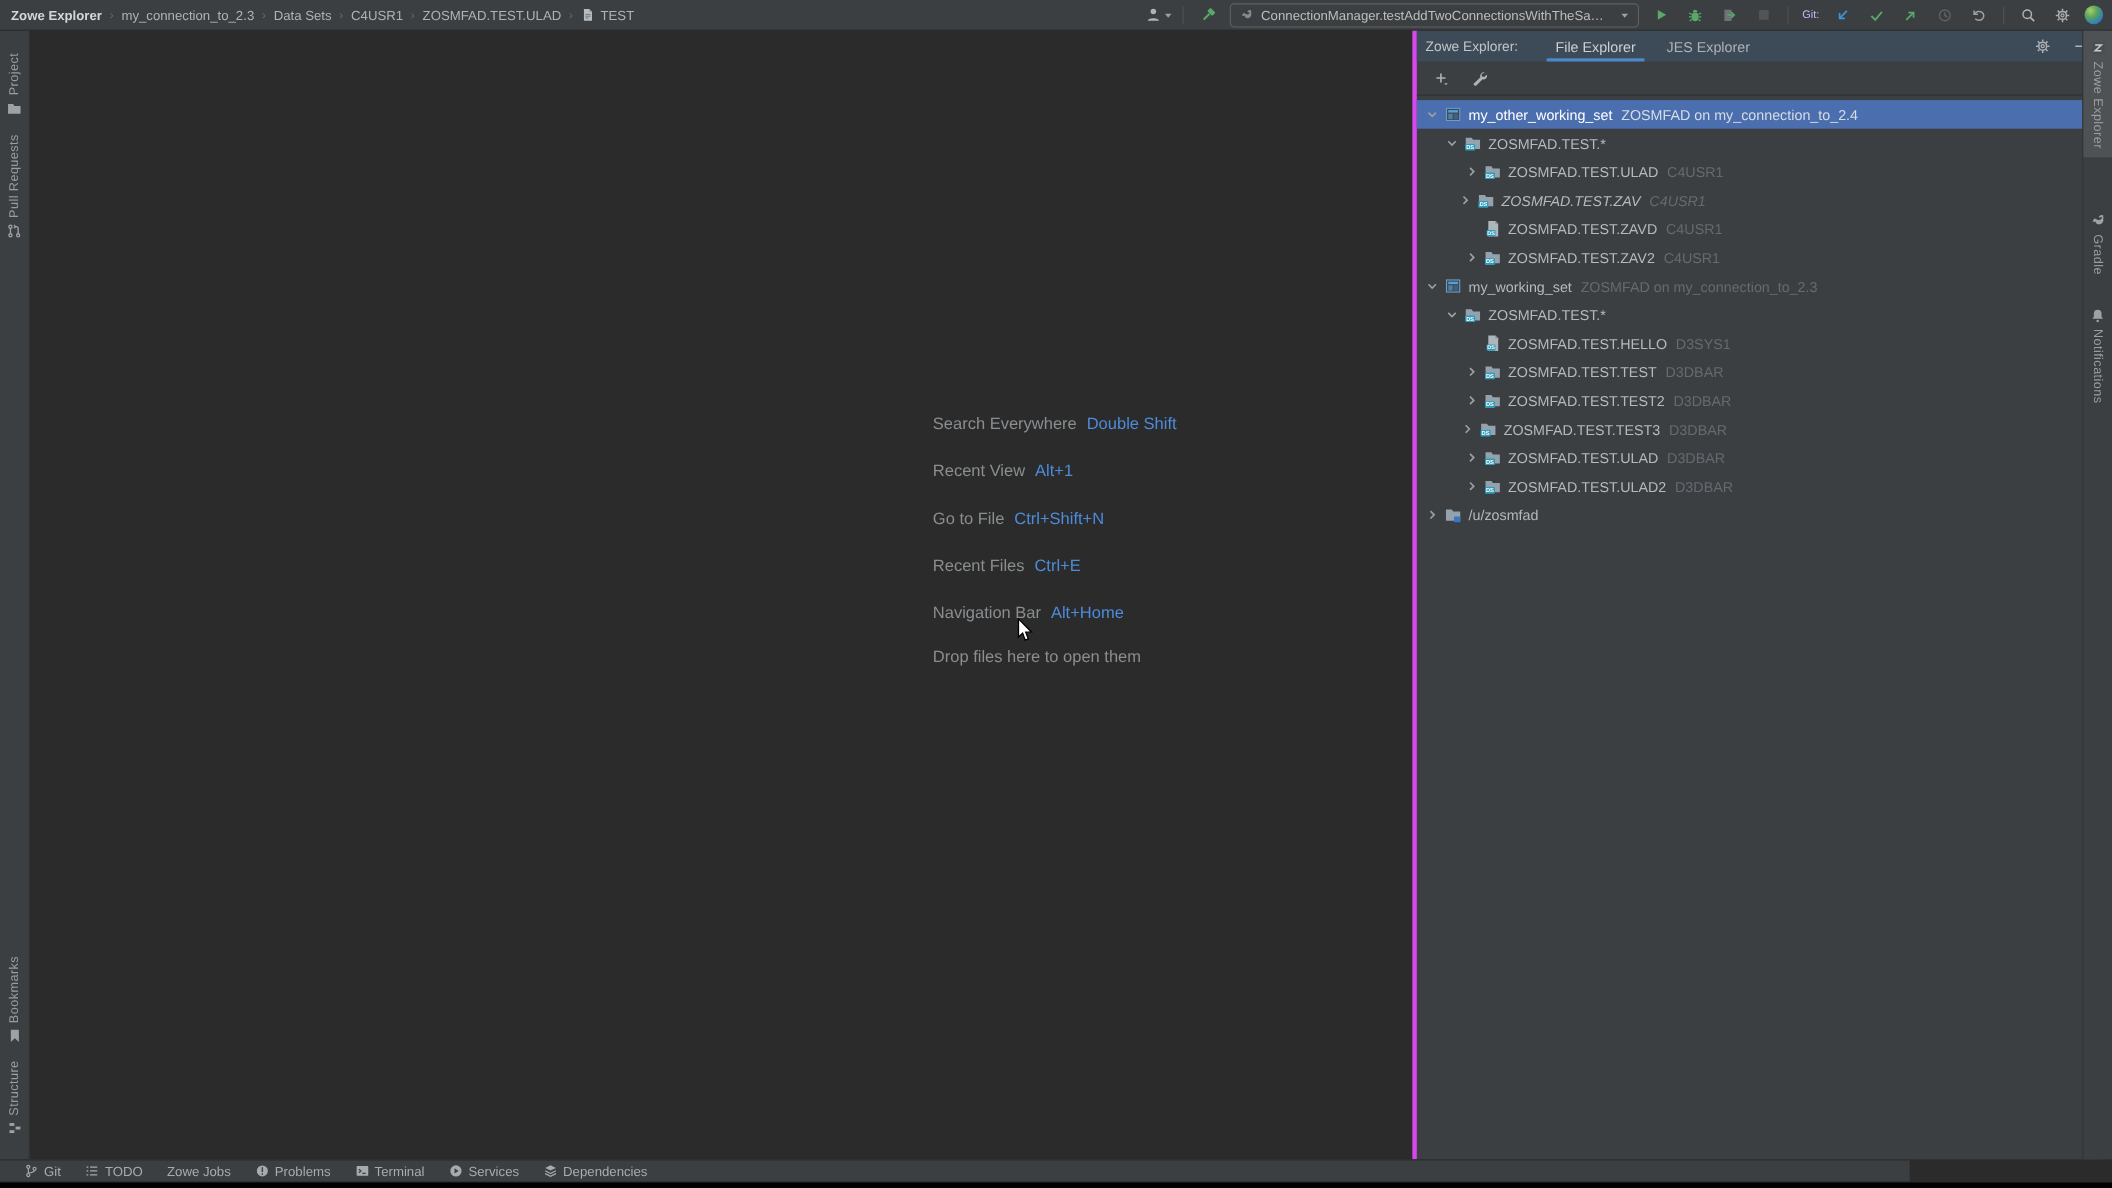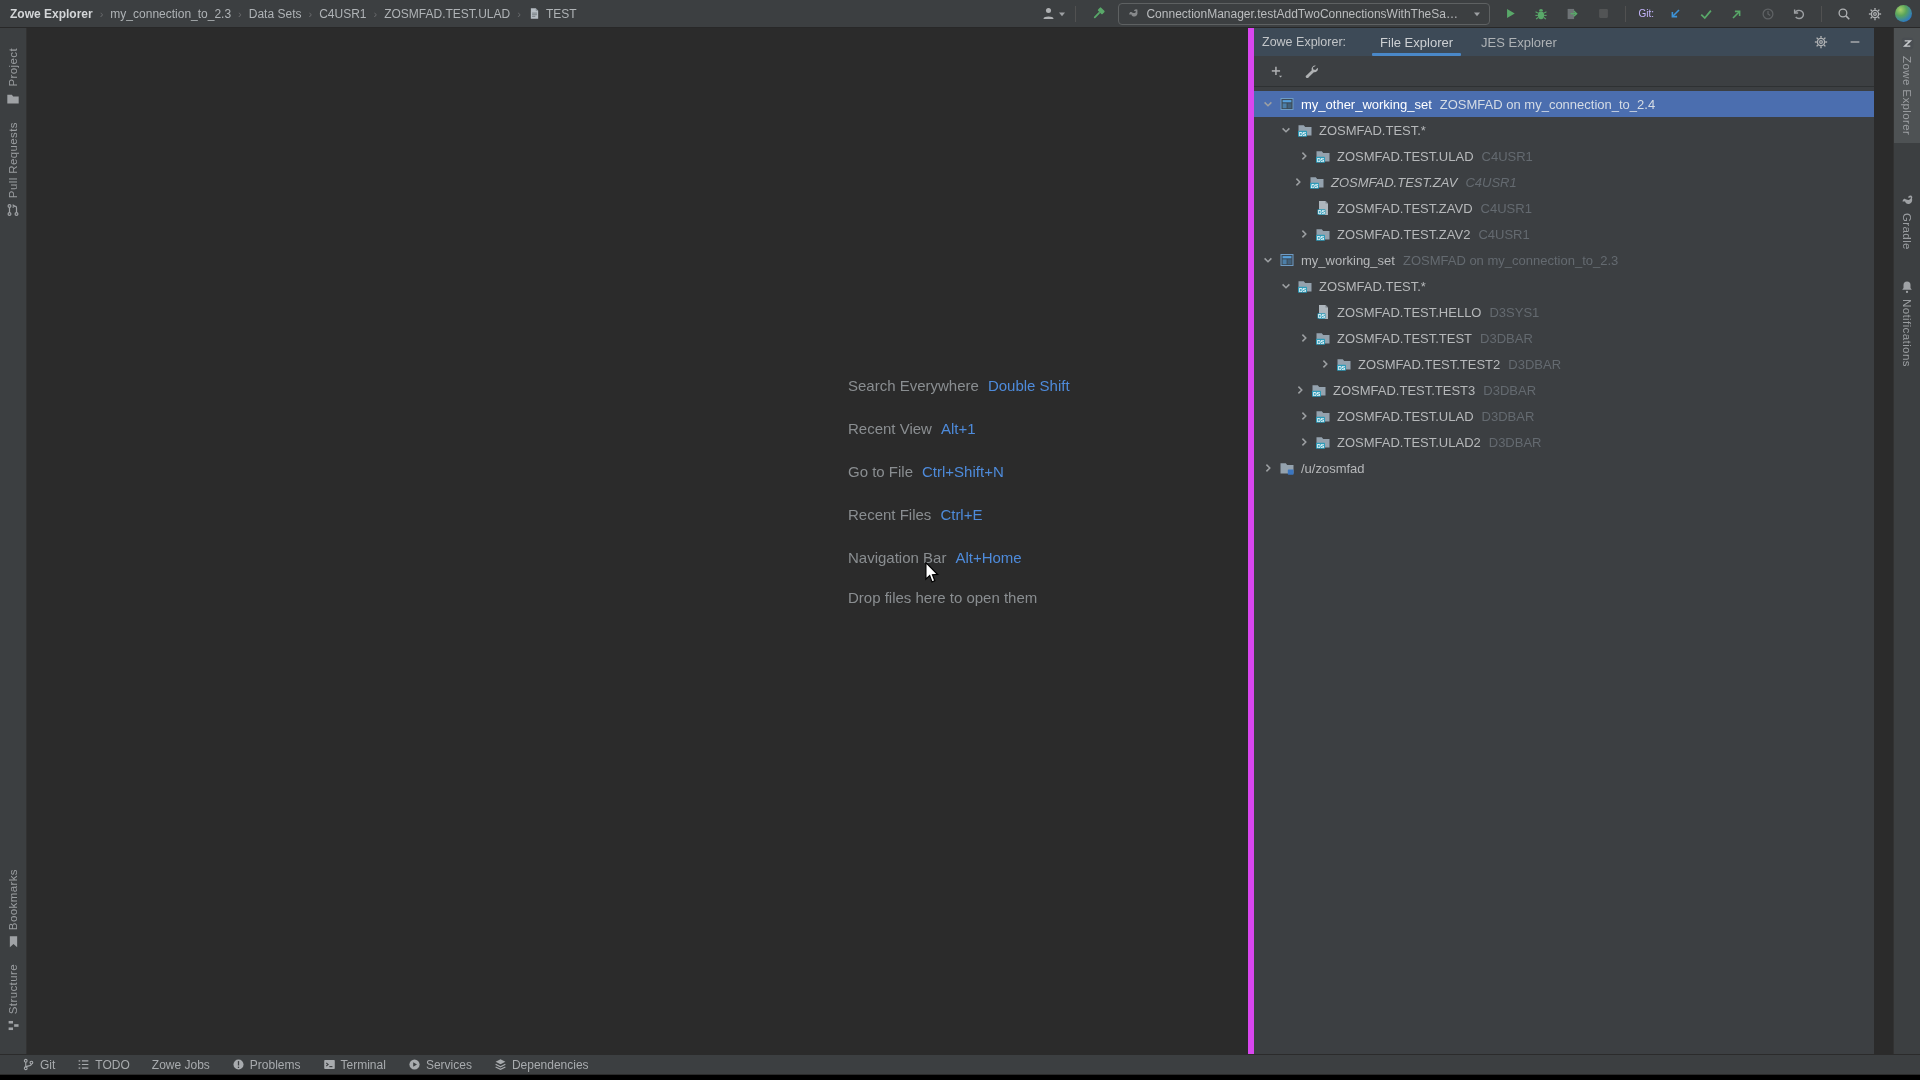--- a/index.html
+++ b/index.html
@@ -44,42 +44,42 @@
   
   .editor { position:absolute; left:28px; top:28px; width:1236px; height:892px; background:#2B2B2B; }
   .shortcuts { position:absolute; left:820px; top:346px; display:flex; flex-direction:column; gap:21px; }
   .shortcut-line { display:flex; align-items:center; gap:9px; height:22px; font-size:15px; }
   .shortcut-line .sc-label { color:#8A8E91; }
   .shortcut-line .sc-keys { color:var(--key-blue,#4E8BDB); }
   .drop-hint { color:#8A8E91; font-size:15px; height:22px; }
   .mouse-cursor { position:absolute; left:896px; top:534px; }
 
   
-  .right-panel { position:absolute; left:1248px; top:28px; width:626px; height:1026px;
-    background:#3C3F42; border-left:6px solid #d946ef; }
+  .right-panel { position:absolute; left:1284px; top:28px; width:626px; height:1026px;
+    background:#3C3F42; border-left:4px solid #d946ef; }
   .panel-header { height:28px; background:#3D4A57; display:flex; align-items:center; padding:0 8px; }
   .panel-title { color:#C2C5C8; font-size:12.5px; margin-right:22px; }
   .panel-tabs { display:flex; align-items:stretch; height:28px; gap:4px; }
   .panel-tab { position:relative; display:flex; align-items:center; padding:0 12px; font-size:13px; color:#AEB2B5; }
   .panel-tab.selected { color:#CDD0D3; }
   .panel-tab.selected::after { content:""; position:absolute; left:4px; right:4px; bottom:0; height:3px;
     background:var(--tab-underline,#4A88C8); border-radius:1px; }
   .panel-header-actions { margin-left:auto; display:flex; align-items:center; gap:12px; }
   .panel-toolbar { height:31px; display:flex; align-items:center; gap:13px; padding:0 11px;
     border-bottom:1px solid rgba(0,0,0,.22); }
   .tree { padding-top:4px; }
   .tree-row { display:flex; align-items:center; height:26px; font-size:13px; color:#B6B8BA; white-space:nowrap; }
   .tree-row.selected { background:var(--selection,#4B6EAF); color:#FFFFFF; }
   .tree-chevron { width:16px; height:16px; margin-right:3px; flex:0 0 16px; display:flex; align-items:center; justify-content:center; }
   .tree-icon { width:16px; height:16px; margin-right:6px; flex:0 0 16px; display:flex; align-items:center; justify-content:center; }
   .tree-suffix { margin-left:8px; color:#646A70; }
   .tree-row.selected .tree-suffix { color:#D5DCE5; }
 
   
-  .status-bar { position:absolute; left:0; top:1054px; width:1920px; height:20px; background:#3C3F41;
+  .status-bar { position:absolute; left:0; top:1054px; width:1736px; height:20px; background:#3C3F41;
     border-top:1px solid #2B2B2B; display:flex; align-items:center; gap:22px; padding-left:22px; }
   .status-item { display:flex; align-items:center; gap:5px; font-size:12px; color:#A8ABAE; }
   .bottom-black { position:absolute; left:0; top:1075px; width:1920px; height:5px; background:#000; }
 
   .ic { display:inline-flex; align-items:center; justify-content:center; }
   svg { display:block; }
 </style>
 </head>
 <body>
 
@@ -558,21 +558,21 @@
           <span class="tree-icon">
             <svg viewBox="0 0 16 16" width="16" height="16">
               <path d="M1.5 3.2h5.3l1.4 1.9h6.3v8.3H1.5z" fill="#94A2AE"></path>
               <rect x="1" y="8.8" width="9" height="6" rx="0.8" fill="#2E9BB9"></rect>
               <text x="5.5" y="13.5" font-size="5.2" font-weight="bold" fill="#FFFFFF" text-anchor="middle" font-family="sans-serif">DS</text>
             </svg>
           </span>
           <span class="tree-label">ZOSMFAD.TEST.TEST</span>
           <span class="tree-suffix">D3DBAR</span>
         </div>
-        <div class="tree-row" style="padding-left: 42px; margin-left: 21px;">
+        <div class="tree-row" style="padding-left: 42px;">
           <span class="tree-chevron">
             <svg viewBox="0 0 16 16" width="16" height="16">
               <path d="M6.4 4.6L9.8 8l-3.4 3.4" fill="none" stroke="#9DA0A3" stroke-width="1.5"></path>
             </svg>
           </span>
           <span class="tree-icon">
             <svg viewBox="0 0 16 16" width="16" height="16">
               <path d="M1.5 3.2h5.3l1.4 1.9h6.3v8.3H1.5z" fill="#94A2AE"></path>
               <rect x="1" y="8.8" width="9" height="6" rx="0.8" fill="#2E9BB9"></rect>
               <text x="5.5" y="13.5" font-size="5.2" font-weight="bold" fill="#FFFFFF" text-anchor="middle" font-family="sans-serif">DS</text>

